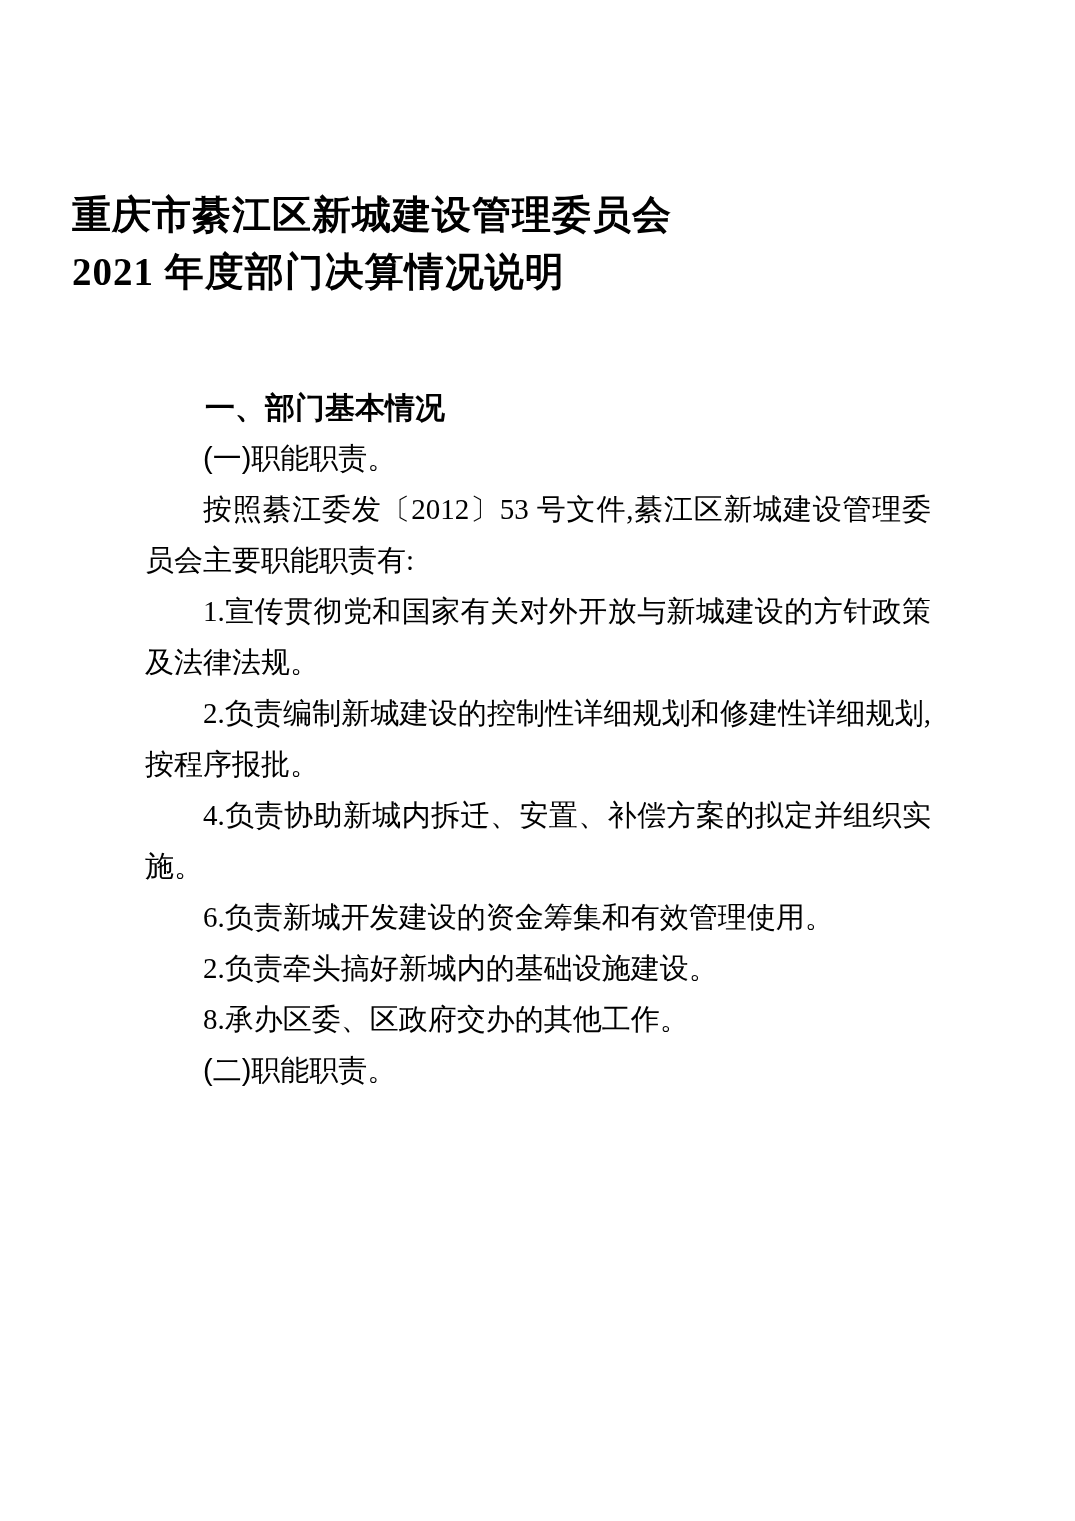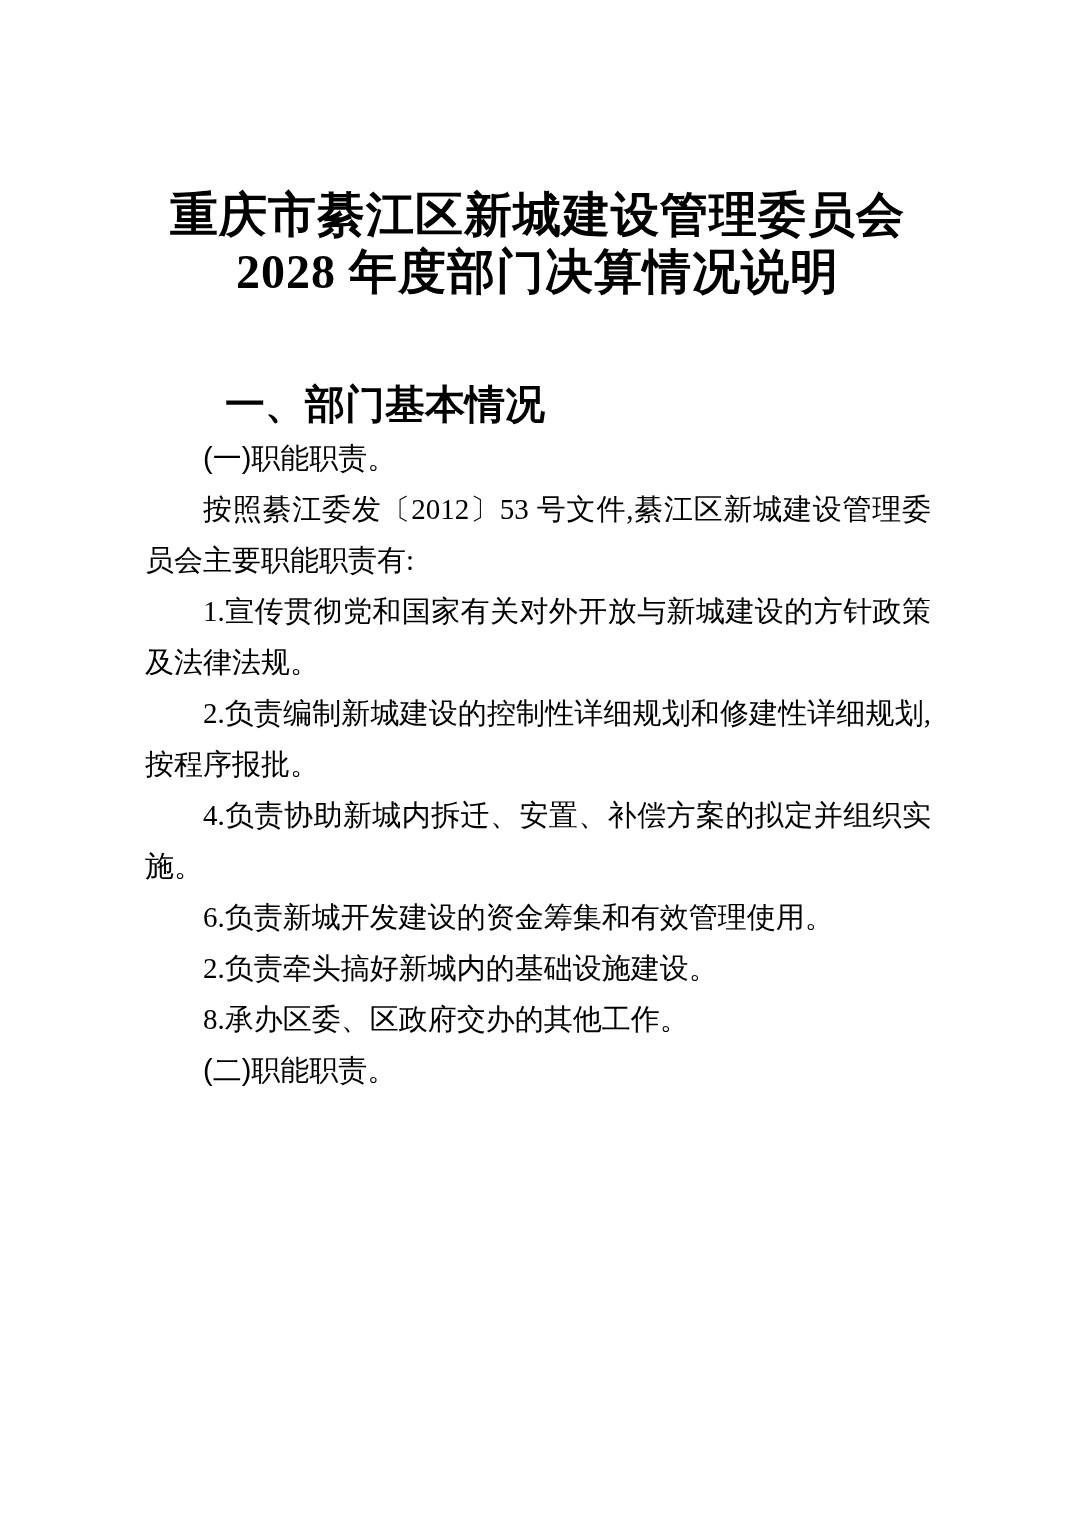--- a/index.html
+++ b/index.html
@@ -14,24 +14,23 @@
     margin: 0 auto;
     background: #ffffff;
     overflow: hidden;
     color: #000000;
   }
   .doc-title {
     position: absolute;
     top: 186px;
     left: 72px;
     right: 72px;
-    text-align: center;
     font-family: "Liberation Serif", "DejaVu Serif", serif;
     font-weight: bold;
-    font-size: 48px;
+    font-size: 39px;
     line-height: 57px;
     letter-spacing: 1px;
     color: #000000;
   }
   .doc-body {
     position: absolute;
     top: 382px;
     left: 145px;
     width: 786px;
     font-family: "Liberation Serif", "DejaVu Serif", serif;
@@ -39,37 +38,37 @@
     line-height: 51px;
     text-align: justify;
     color: #000000;
   }
   .doc-body p {
     margin: 0;
     padding: 0;
     text-indent: 2em;
   }
   .sec-heading {
-    font-family: Liberation Mono, monospace;
+    font-family: Liberation Sans, sans-serif;
     font-weight: bold;
-    font-size: 40px;
+    font-size: 30px;
   }
   .sub-heading {
     font-family: Liberation Sans, sans-serif;
     font-weight: normal;
   }
 </style>
 </head>
 <body>
 
 <div class="page">
 
   <div class="doc-title">
     <div>重庆市綦江区新城建设管理委员会</div>
-    <div>2028 年度部门决算情况说明</div>
+    <div>2021 年度部门决算情况说明</div>
   </div>
 
   <div class="doc-body">
     <p class="sec-heading">一、部门基本情况</p>
 
     <p class="sub-heading">(一)职能职责。</p>
 
     <p>按照綦江委发〔2012〕53 号文件,綦江区新城建设管理委员会主要职能职责有:</p>
 
     <p>1.宣传贯彻党和国家有关对外开放与新城建设的方针政策及法律法规。</p>

